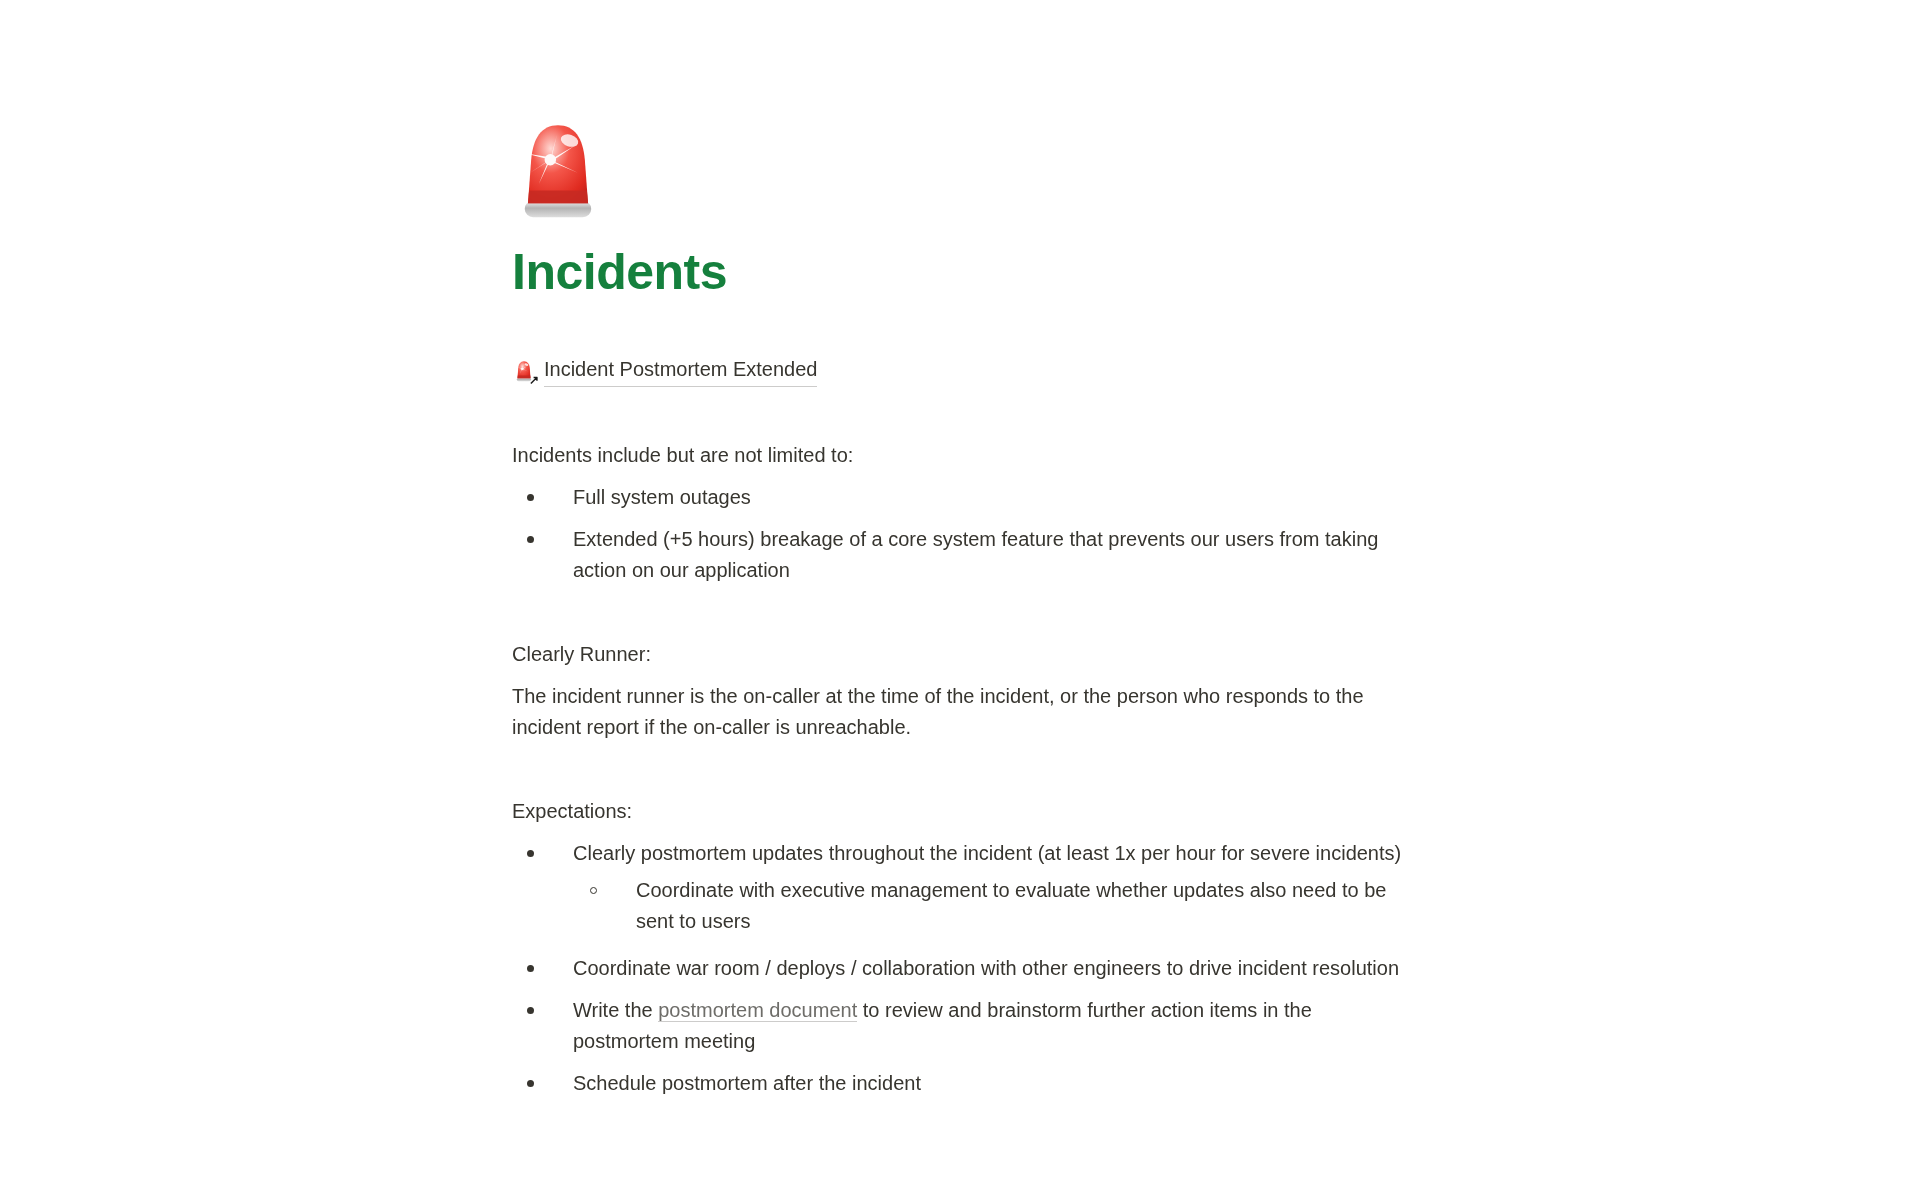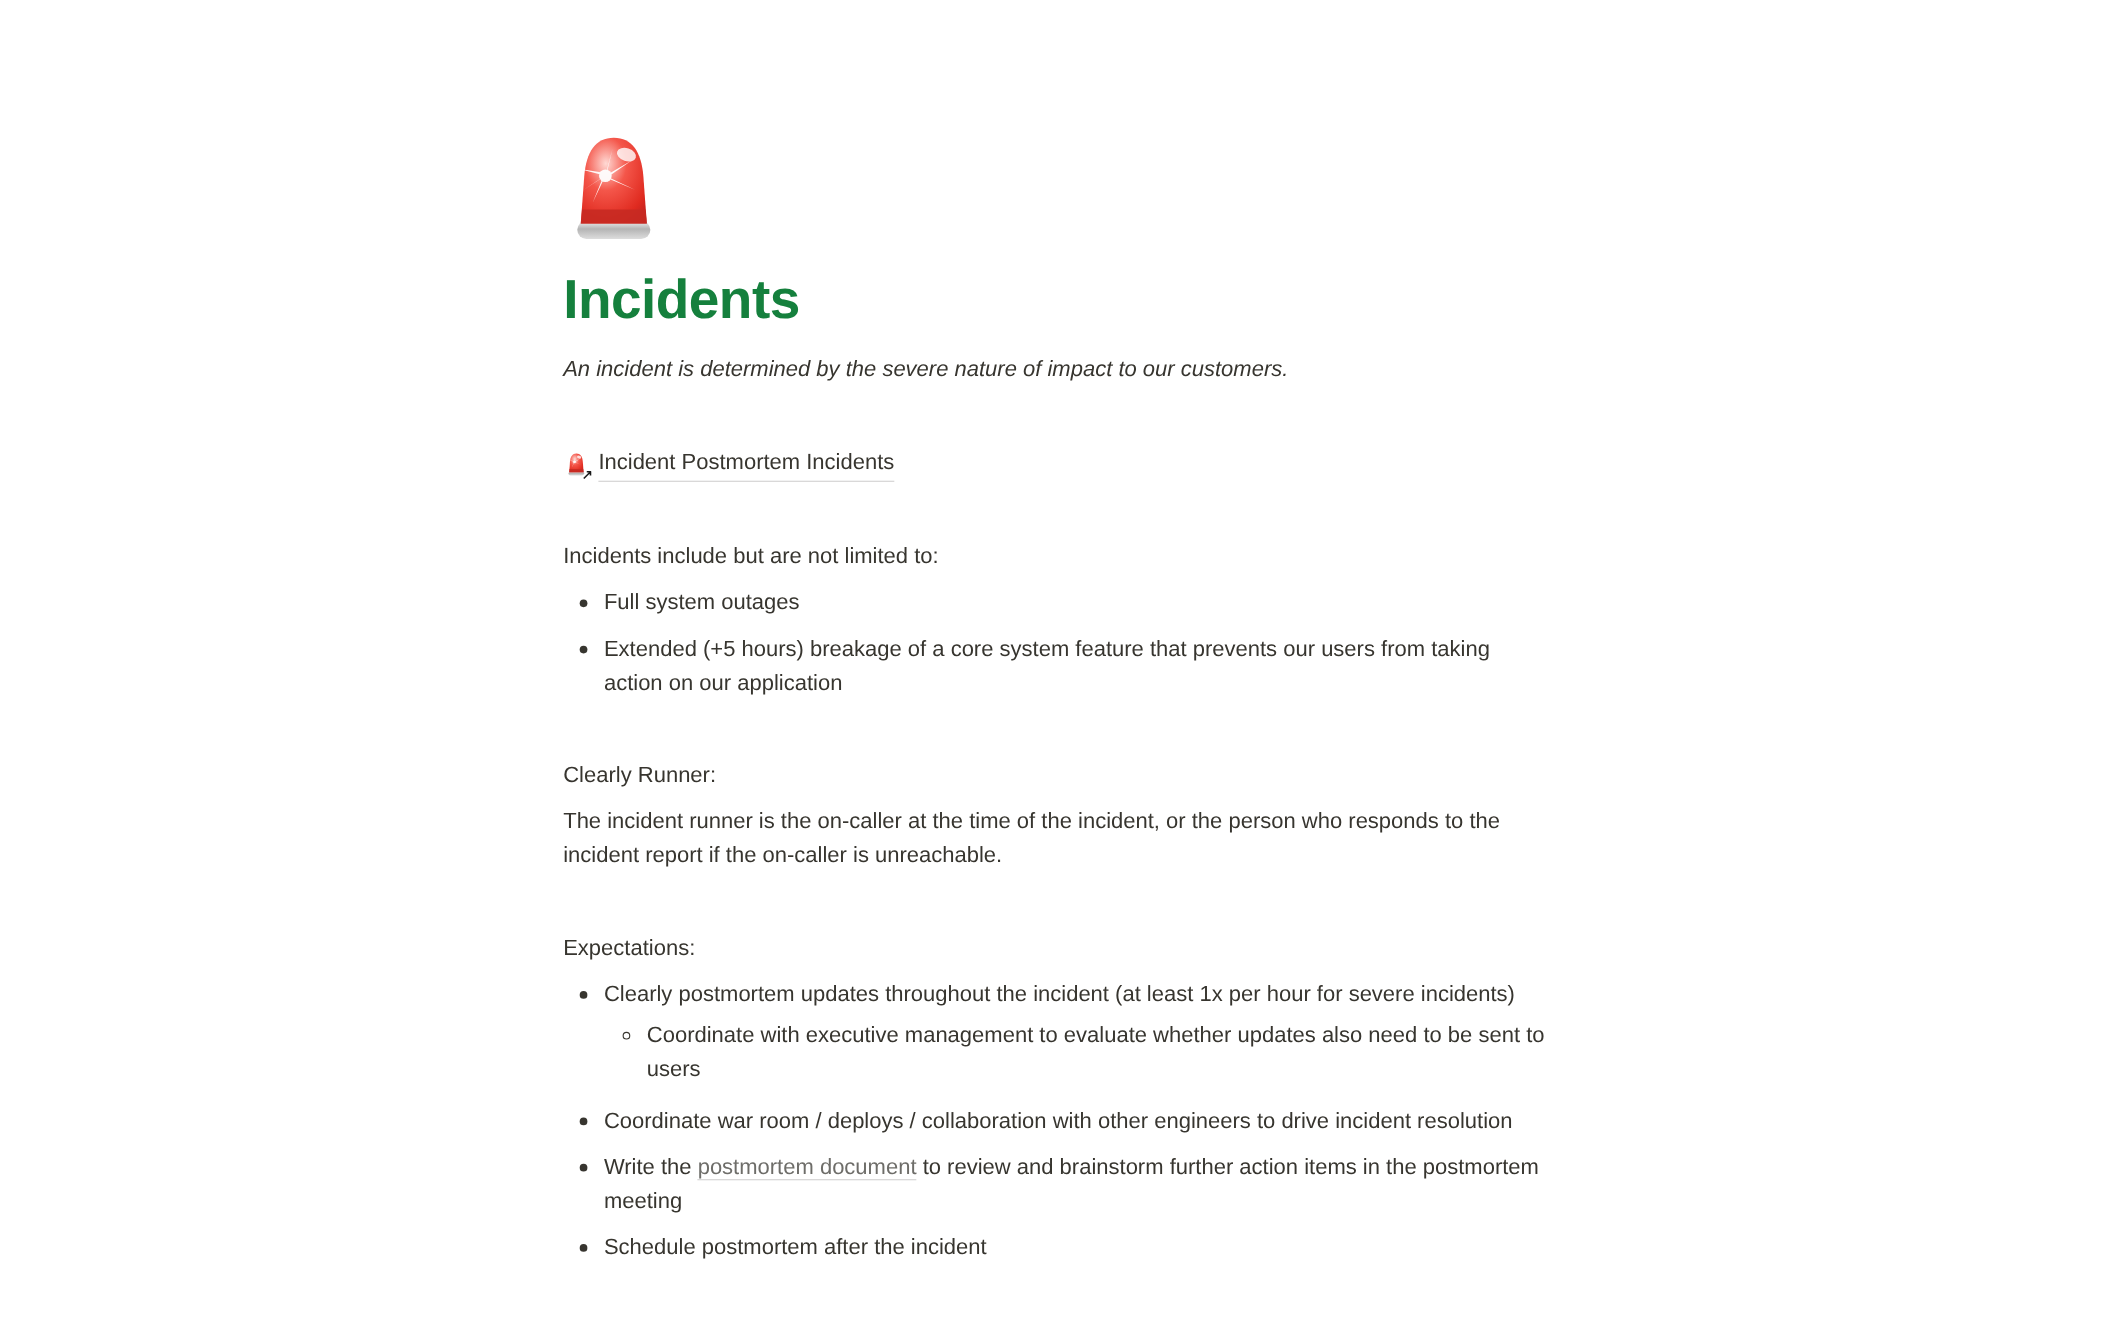--- a/index.html
+++ b/index.html
@@ -61,21 +61,21 @@
     font-weight: 700;
     color: #1a1a1a;
     text-shadow: -1px -1px 0 #fff, 1px -1px 0 #fff, -1px 1px 0 #fff, 1px 1px 0 #fff;
     font-style: normal;
   }
   .page-link-label {
     font-weight: 500;
     border-bottom: 1px solid rgba(55,53,47,0.25);
     padding-bottom: 1px;
   }
-  .list-item { display: flex; }
+  .list-item { display: flex; gap: 24px; }
   .marker {
     width: 37px;
     flex-shrink: 0;
     display: flex;
     justify-content: center;
     align-items: flex-start;
   }
   .marker .dot {
     width: 7px; height: 7px;
     margin-top: 12px;
@@ -140,32 +140,31 @@
 <div class="page">
 
   <div class="block icon-block">
     <svg class="page-icon-svg">
         <use href="#siren"></use>
       </svg>
   </div>
 
   <h1 class="page-title">Incidents</h1>
 
-  <p class="block subtitle">An incident is determined by the severe nature of impact to our customers.</p>
 
   <div class="spacer"></div>
 
   <div class="block page-link">
     <span class="page-link-icon-wrap">
       <svg class="icon-sm">
           <use href="#siren"></use>
         </svg>
       <span class="link-arrow">↗</span>
     </span>
-    <span class="page-link-label">Incident Postmortem Incidents</span>
+    <span class="page-link-label">Incident Postmortem Extended</span>
   </div>
 
   <div class="spacer"></div>
 
   <p class="block">Incidents include but are not limited to:</p>
 
   <div class="list">
     <div class="list-item">
       <span class="marker">
           <span class="dot"></span>

